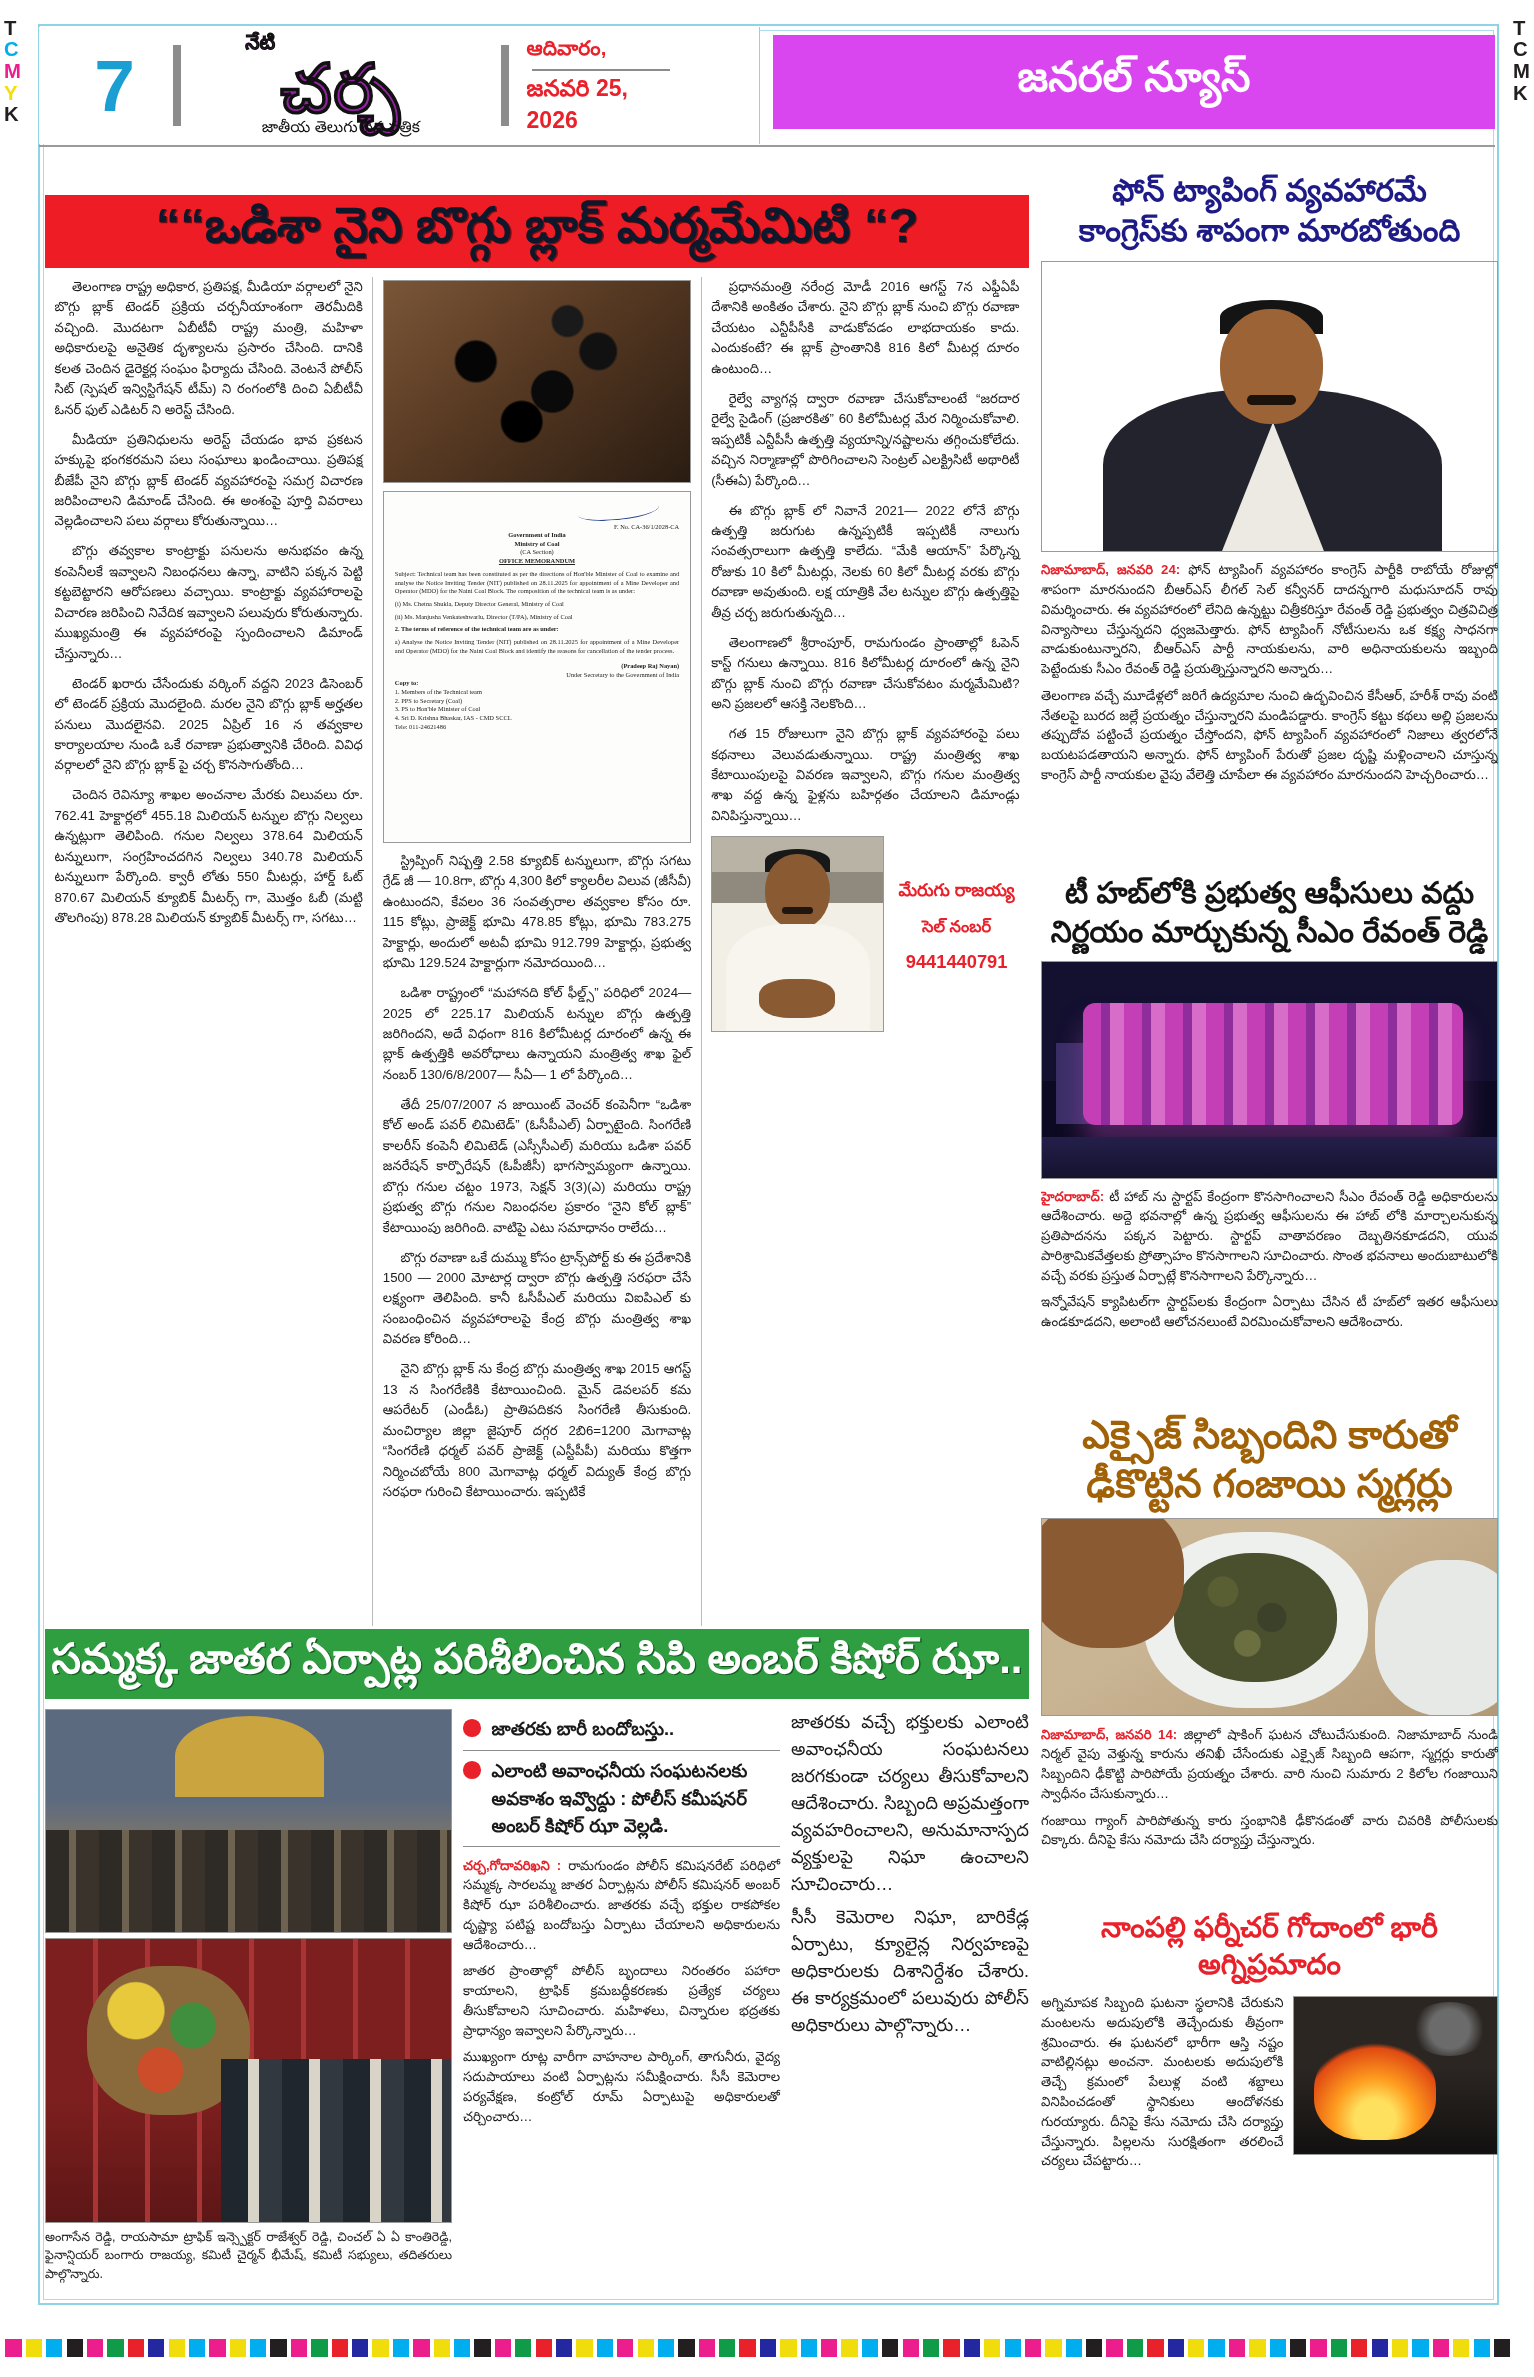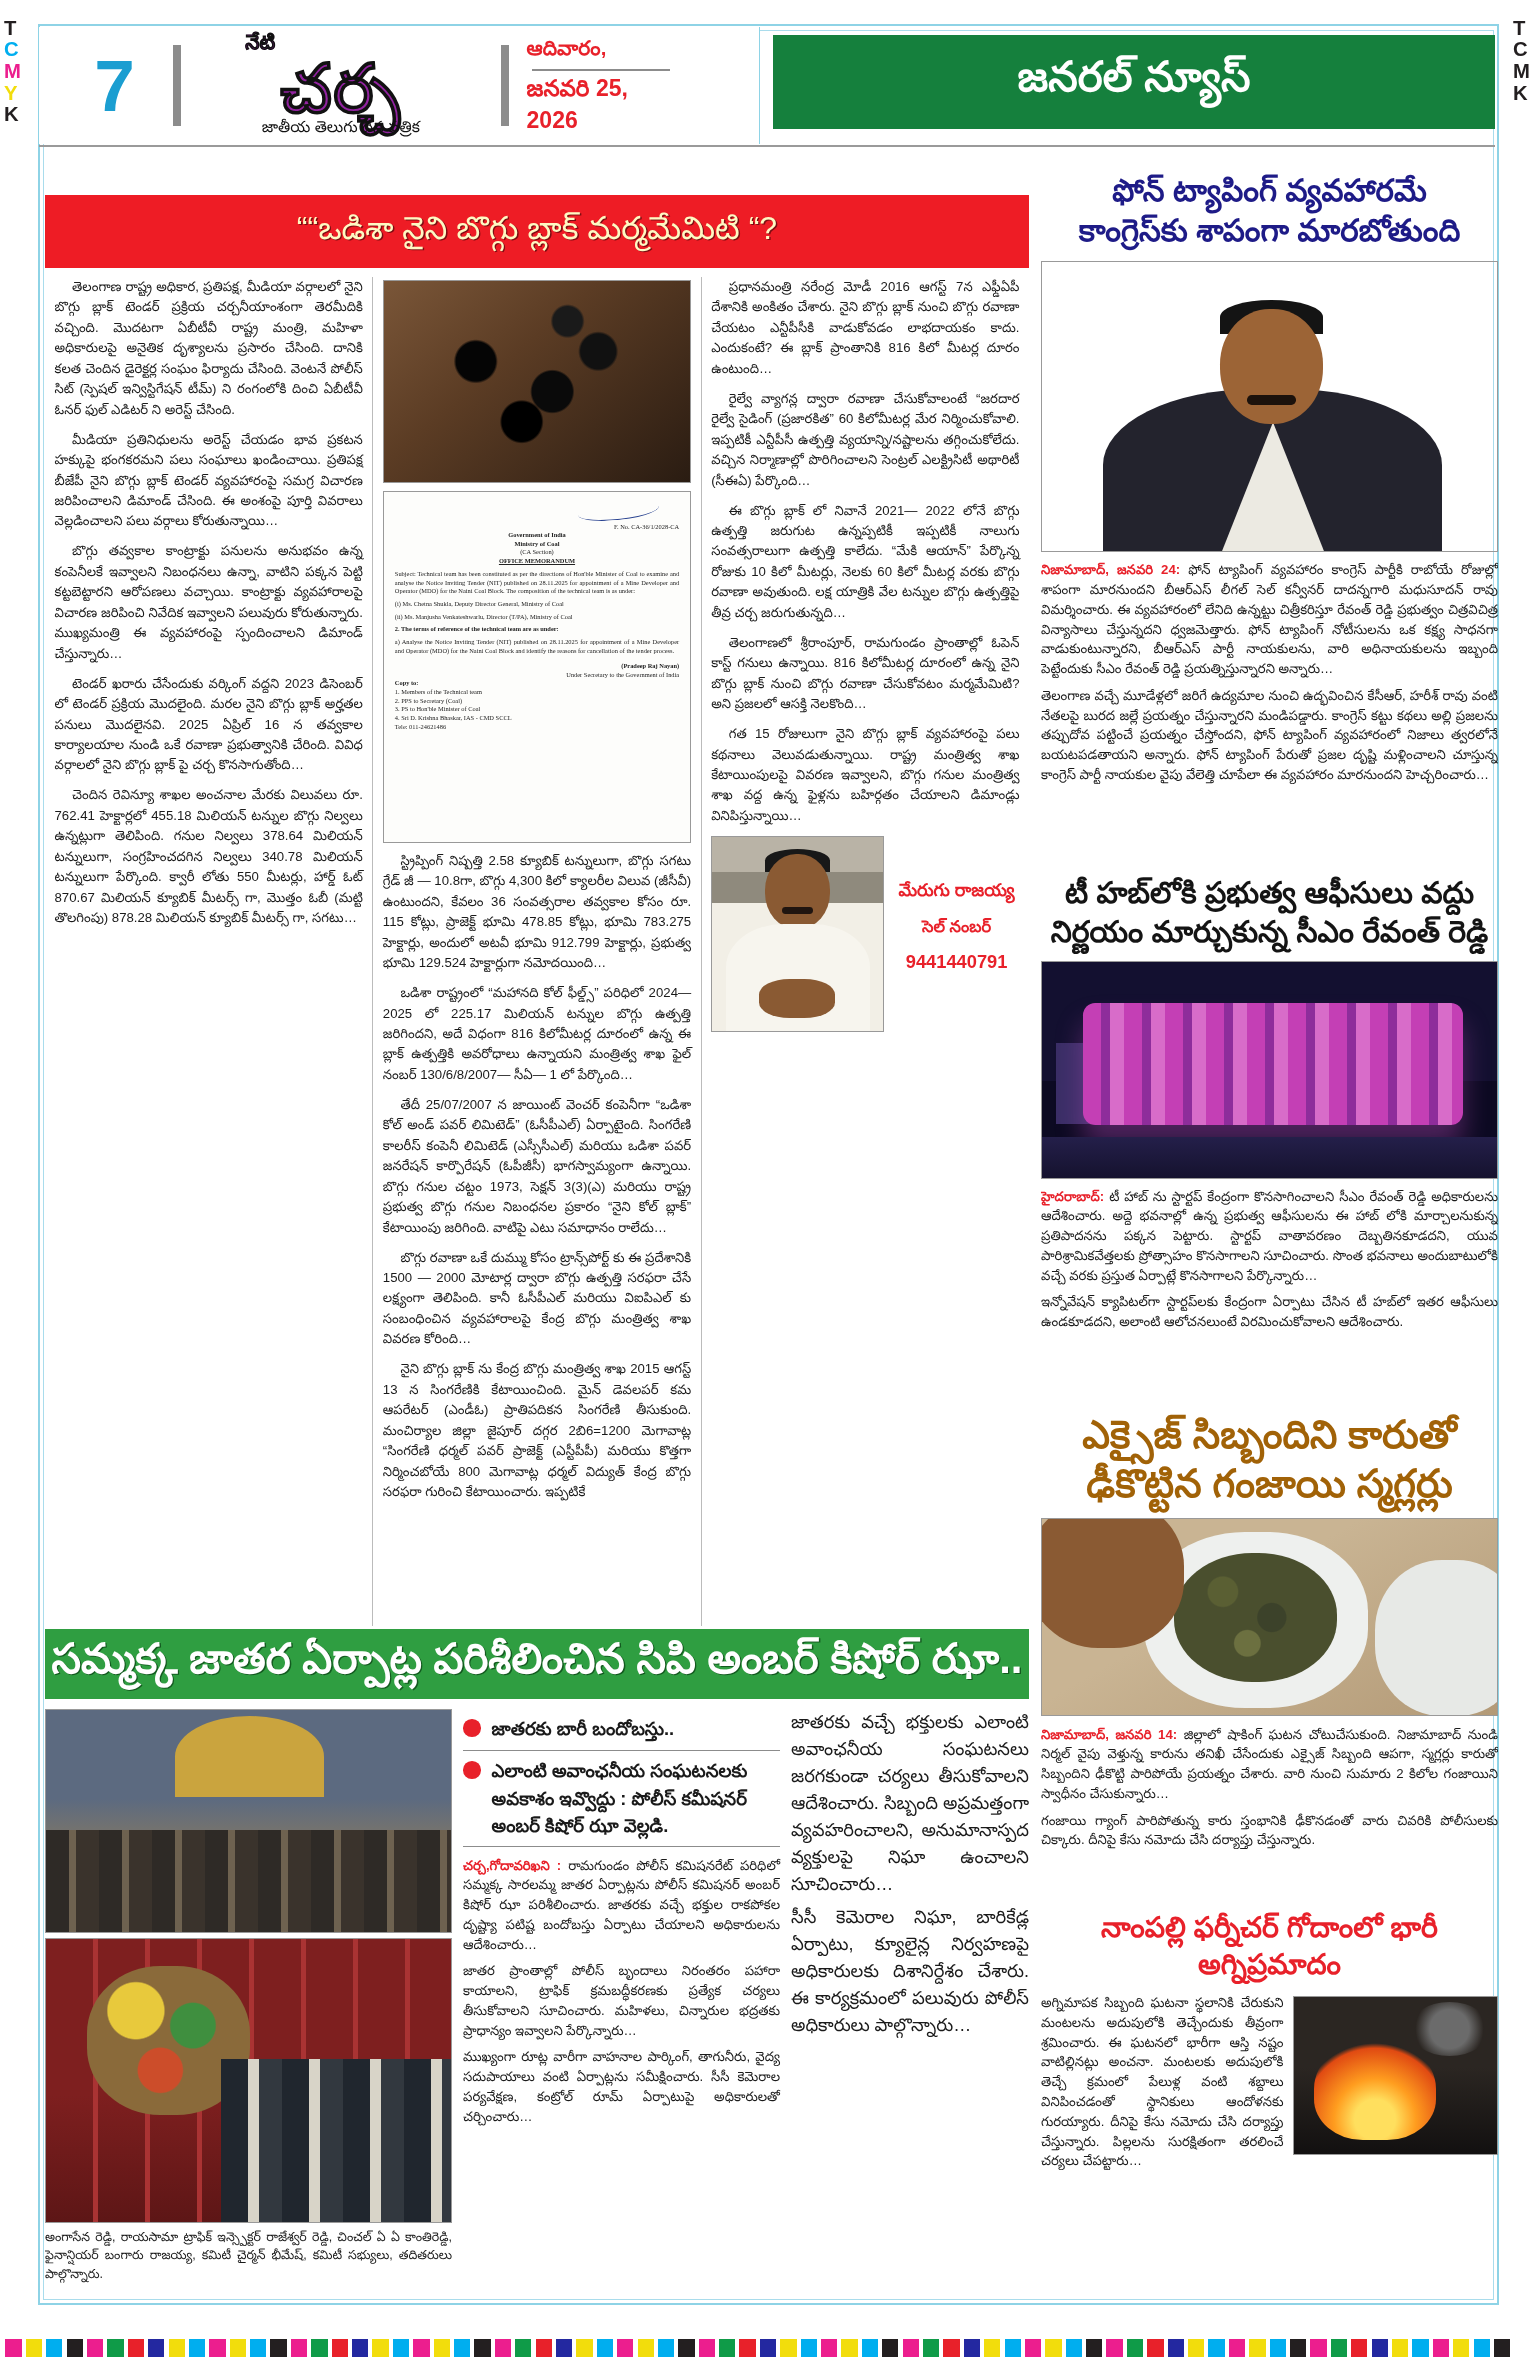--- a/index.html
+++ b/index.html
@@ -24,28 +24,28 @@
   #logo-wrap{width:285px;text-align:center;position:relative;}
   #logo-top{color:#9223a0;font-weight:bold;font-size:20.3px;text-align:left;margin-left:47px;
             -webkit-text-stroke:0.7px #111;}
   #logo-main{color:#9223a0;font-weight:bold;font-size:68px;line-height:58px;
              -webkit-text-stroke:1.4px #111;letter-spacing:1.4px;}
   #logo-tag{color:#111;font-size:15.6px;margin-top:1.4px;}
   #date-block{width:149px;text-align:left;color:#e8212a;font-weight:bold;}
   #date-block .day{font-size:20.3px;}
   #date-block hr{border:none;border-top:2px solid #8c8c8c;margin:4.1px 5.4px;}
   #date-block .date{font-size:23px;}
-  #section-banner{position:absolute;left:773px;top:35px;width:722px;height:94px;background:#15803d;
+  #section-banner{position:absolute;left:773px;top:35px;width:722px;height:94px;background:#d946ef;
                   display:flex;align-items:center;justify-content:center;}
   #section-banner span{color:#fff;font-weight:bold;font-size:42px;}
   #header-rule{position:absolute;left:39px;top:145px;width:1456px;border-top:2px solid #9a9a9a;}
   
   #lead-headline{position:absolute;left:45px;top:195px;width:984px;height:73px;background:#ee1c25;
                  display:flex;align-items:center;justify-content:center;}
-  #lead-headline span{color:#fef9c3;font-weight:normal;font-size:32px;text-shadow:1.4px 1.4px 0 #7c0d12;}
+  #lead-headline span{color:#0f172a;font-weight:bold;font-size:49px;text-shadow:1.4px 1.4px 0 #7c0d12;}
   #lead-cols{position:absolute;left:45px;top:277px;width:984px;height:1349px;display:flex;gap:0;
              overflow:hidden;}
   .lcol{width:319px;padding:0 9.5px;font-size:13.2px;line-height:1.55;text-align:justify;overflow:hidden;}
   .lcol + .lcol{border-left:0.7px solid #bbb;}
   .lcol p{margin:0 0 9.5px 0;text-indent:17.6px;}
   
   .ph{width:100%;border:0.7px solid #999;box-sizing:border-box;margin:2.7px 0 8.1px 0;position:relative;overflow:hidden;}
   #coal-photo{height:203px;background:
      radial-gradient(circle at 30% 40%,#050505 0 8%,transparent 9%),
      radial-gradient(circle at 55% 55%,#0a0a0a 0 10%,transparent 11%),

